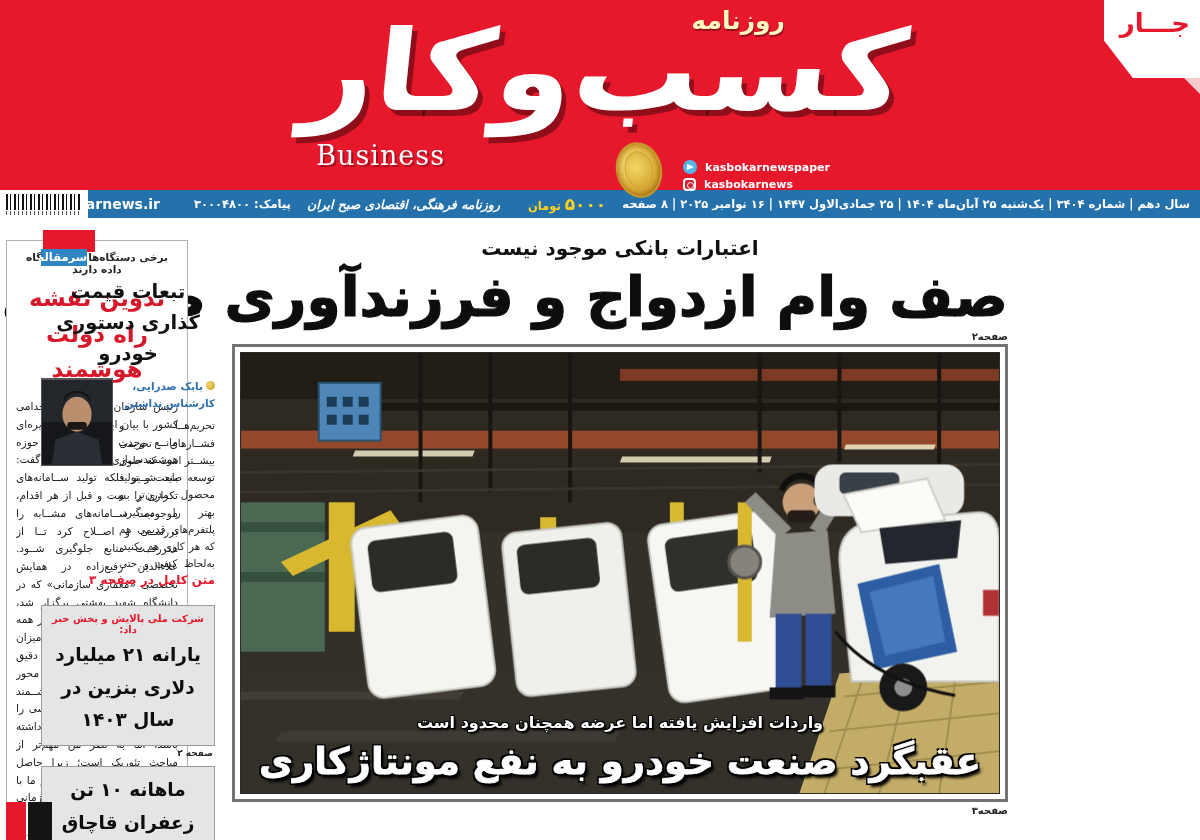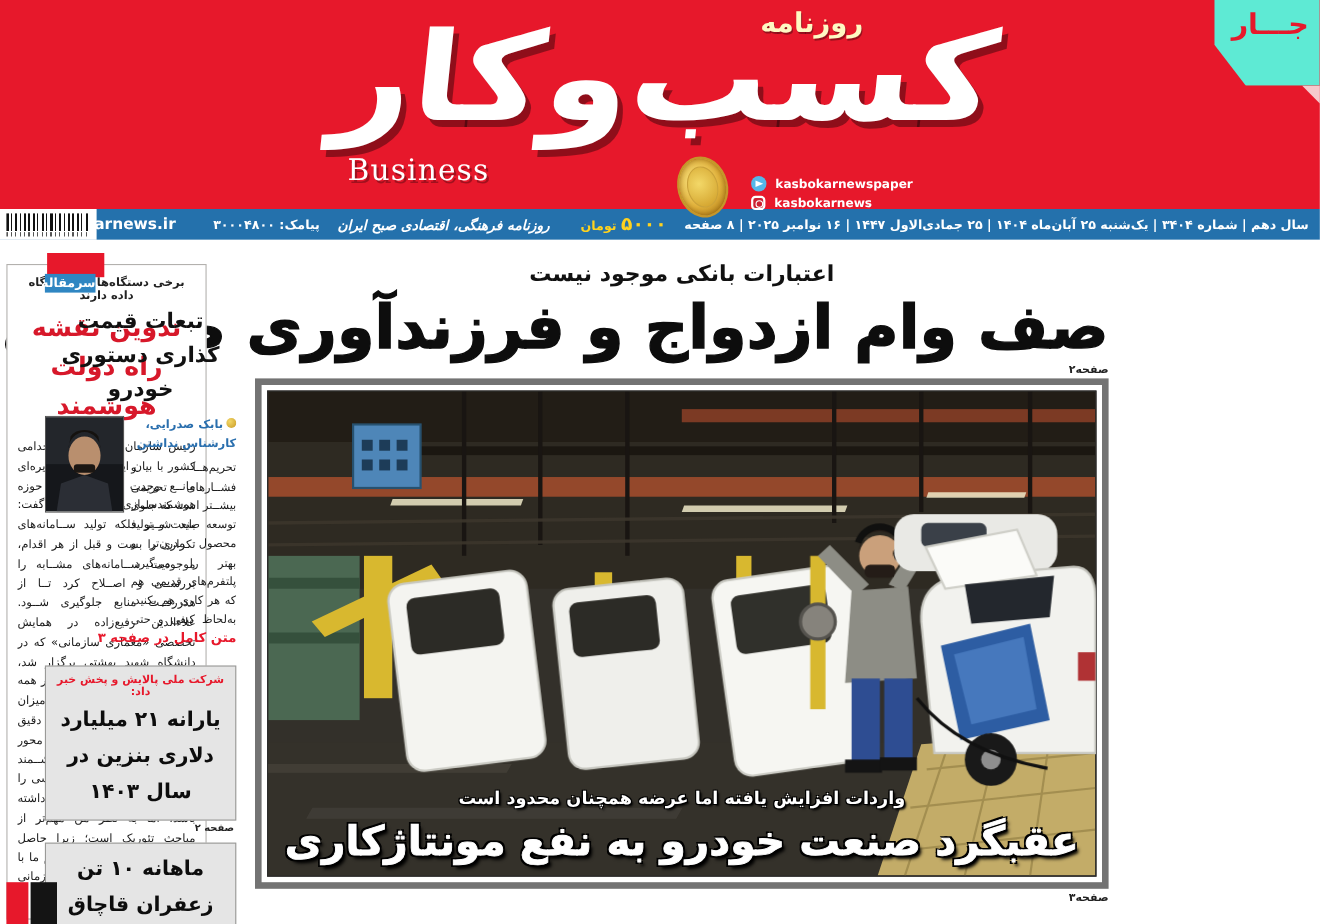--- a/index.html
+++ b/index.html
@@ -1,21 +1,21 @@
 <!DOCTYPE html>
 <html lang="fa"><head>
 <meta charset="utf-8">
 <style>
   * { margin:0; padding:0; box-sizing:border-box; }
   body { background:#ffffff; font-family:"DejaVu Sans", sans-serif; }
   .page { position:relative; width:1200px; height:840px; background:#fff; overflow:hidden; direction:rtl; }
 
   
   .masthead { position:absolute; top:0; right:0; left:0; height:190px; background:#e7182b; overflow:visible; }
-  .jar-wrap { position:absolute; top:0; right:0; width:96px; height:78px; background:#5eead4;
+  .jar-wrap { position:absolute; top:0; right:0; width:96px; height:78px; background:#ffffff;
               clip-path:polygon(0 0,100% 0,100% 100%,30% 100%,0 52%); z-index:3; }
   .jar-text { position:absolute; top:8px; right:10px; color:#e7182b; font-weight:bold; font-size:26px; letter-spacing:-1px; }
   .jar-fold { position:absolute; top:78px; right:0; width:0; height:0; border-top:16px solid #f6c9cc; border-left:16px solid transparent; z-index:3; }
 
   .rooznameh { position:absolute; top:6px; right:415px; color:#fef9c3; font-size:25px; font-weight:bold; text-shadow:1px 2px 0 rgba(0,0,0,.35); }
   .logo-fa { position:absolute; top:10px; right:215px; width:760px; text-align:center; color:#fff;
              font-size:112px; font-weight:bold; line-height:1.1; transform:skewX(-6deg) scaleX(1.12);
              text-shadow:5px 6px 0 rgba(0,0,0,.38); white-space:nowrap; }
   .logo-en { position:absolute; top:140px; right:755px; color:#fff; font-family:"DejaVu Serif", serif; font-size:27px; letter-spacing:1px; text-shadow:2px 2px 0 rgba(0,0,0,.3); }
 
@@ -50,21 +50,21 @@
   
   .content { position:absolute; top:218px; right:0; left:0; bottom:0; background:#fff; }
 
   
   .center-col { position:absolute; top:0; right:192px; width:776px; }
   .lead-kicker { text-align:center; font-weight:bold; font-size:20px; color:#111; margin-top:18px; }
   .lead-headline { text-align:center; font-weight:bold; font-size:55px; color:#0d0d0d; margin-top:6px; line-height:1.15;
                    -webkit-text-stroke:1.2px #0d0d0d; white-space:nowrap; }
   .lead-pageref { font-size:10px; font-weight:bold; color:#222; margin:2px 0 2px; text-align:left; padding-left:762px; white-space:nowrap; }
 
-  .photo-frame { margin-top:2px; border:6px solid #737373; background:#fff; padding:5px; }
+  .photo-frame { margin-top:2px; border:3px solid #737373; background:#fff; padding:5px; }
   .photo-inner { position:relative; border:1px solid #2b2b2b; height:442px; overflow:hidden; background:#33302a; }
   .photo-inner svg { display:block; width:100%; height:100%; }
   .caption-overlay { position:absolute; right:0; left:0; bottom:10px; text-align:center; z-index:5; }
   .caption-kicker { color:#fff; font-weight:bold; font-size:16px;
         text-shadow:1px 1px 0 #000,-1px 1px 0 #000,1px -1px 0 #000,-1px -1px 0 #000,2px 2px 2px #000; margin-bottom:8px; }
   .caption-headline { color:#fff; font-weight:bold; font-size:37px; -webkit-text-stroke:.8px #fff;
         text-shadow:2px 2px 0 #000,-2px 2px 0 #000,2px -2px 0 #000,-2px -2px 0 #000,3px 4px 3px #000; }
   .photo-pageref { font-size:10px; font-weight:bold; color:#222; margin-top:3px; }
   .left-box { position:absolute; top:22px; left:6px; width:182px; height:596px; border:1px solid #b3b1ae;
               background:#fff; padding:10px 9px 8px; display:flex; flex-direction:column; }

